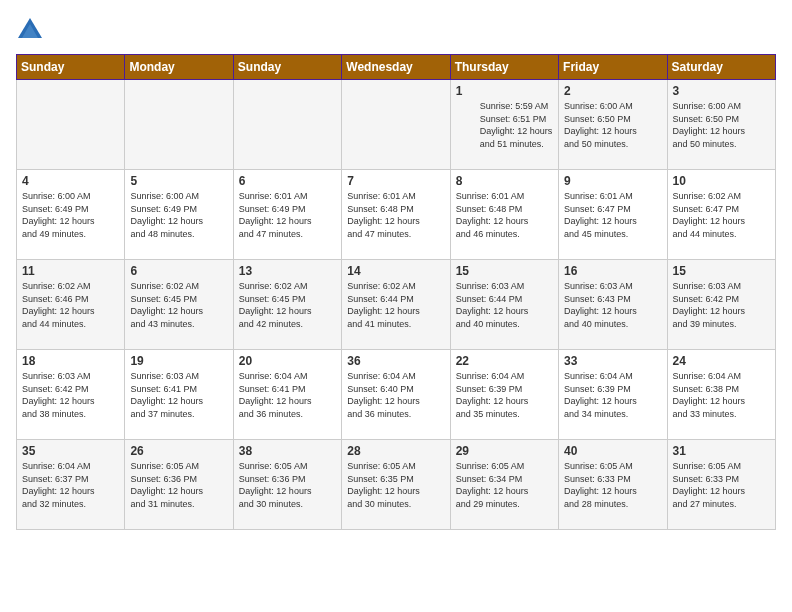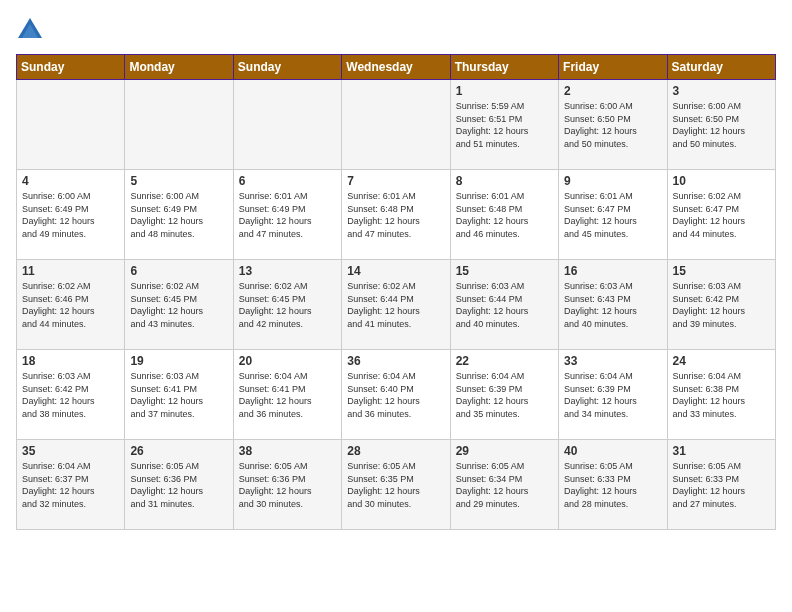--- a/index.html
+++ b/index.html
@@ -130,21 +130,21 @@
       </tr>
   </thead>
   <tbody id="calendar-body">
   <tr>
         <td class="empty"></td>
         <td class="empty"></td>
         <td class="empty"></td>
         <td class="empty"></td>
         <td>
           <span class="day-num">1</span>
-          <div class="day-info" style="white-space: pre-line;">Sunrise: 5:59 AM
+          <div class="day-info" style="white-space: pre-line; margin-left: 24px;">Sunrise: 5:59 AM
 Sunset: 6:51 PM
 Daylight: 12 hours
 and 51 minutes.</div>
         </td>
         <td>
           <span class="day-num">2</span>
           <div class="day-info" style="white-space: pre-line;">Sunrise: 6:00 AM
 Sunset: 6:50 PM
 Daylight: 12 hours
 and 50 minutes.</div>

